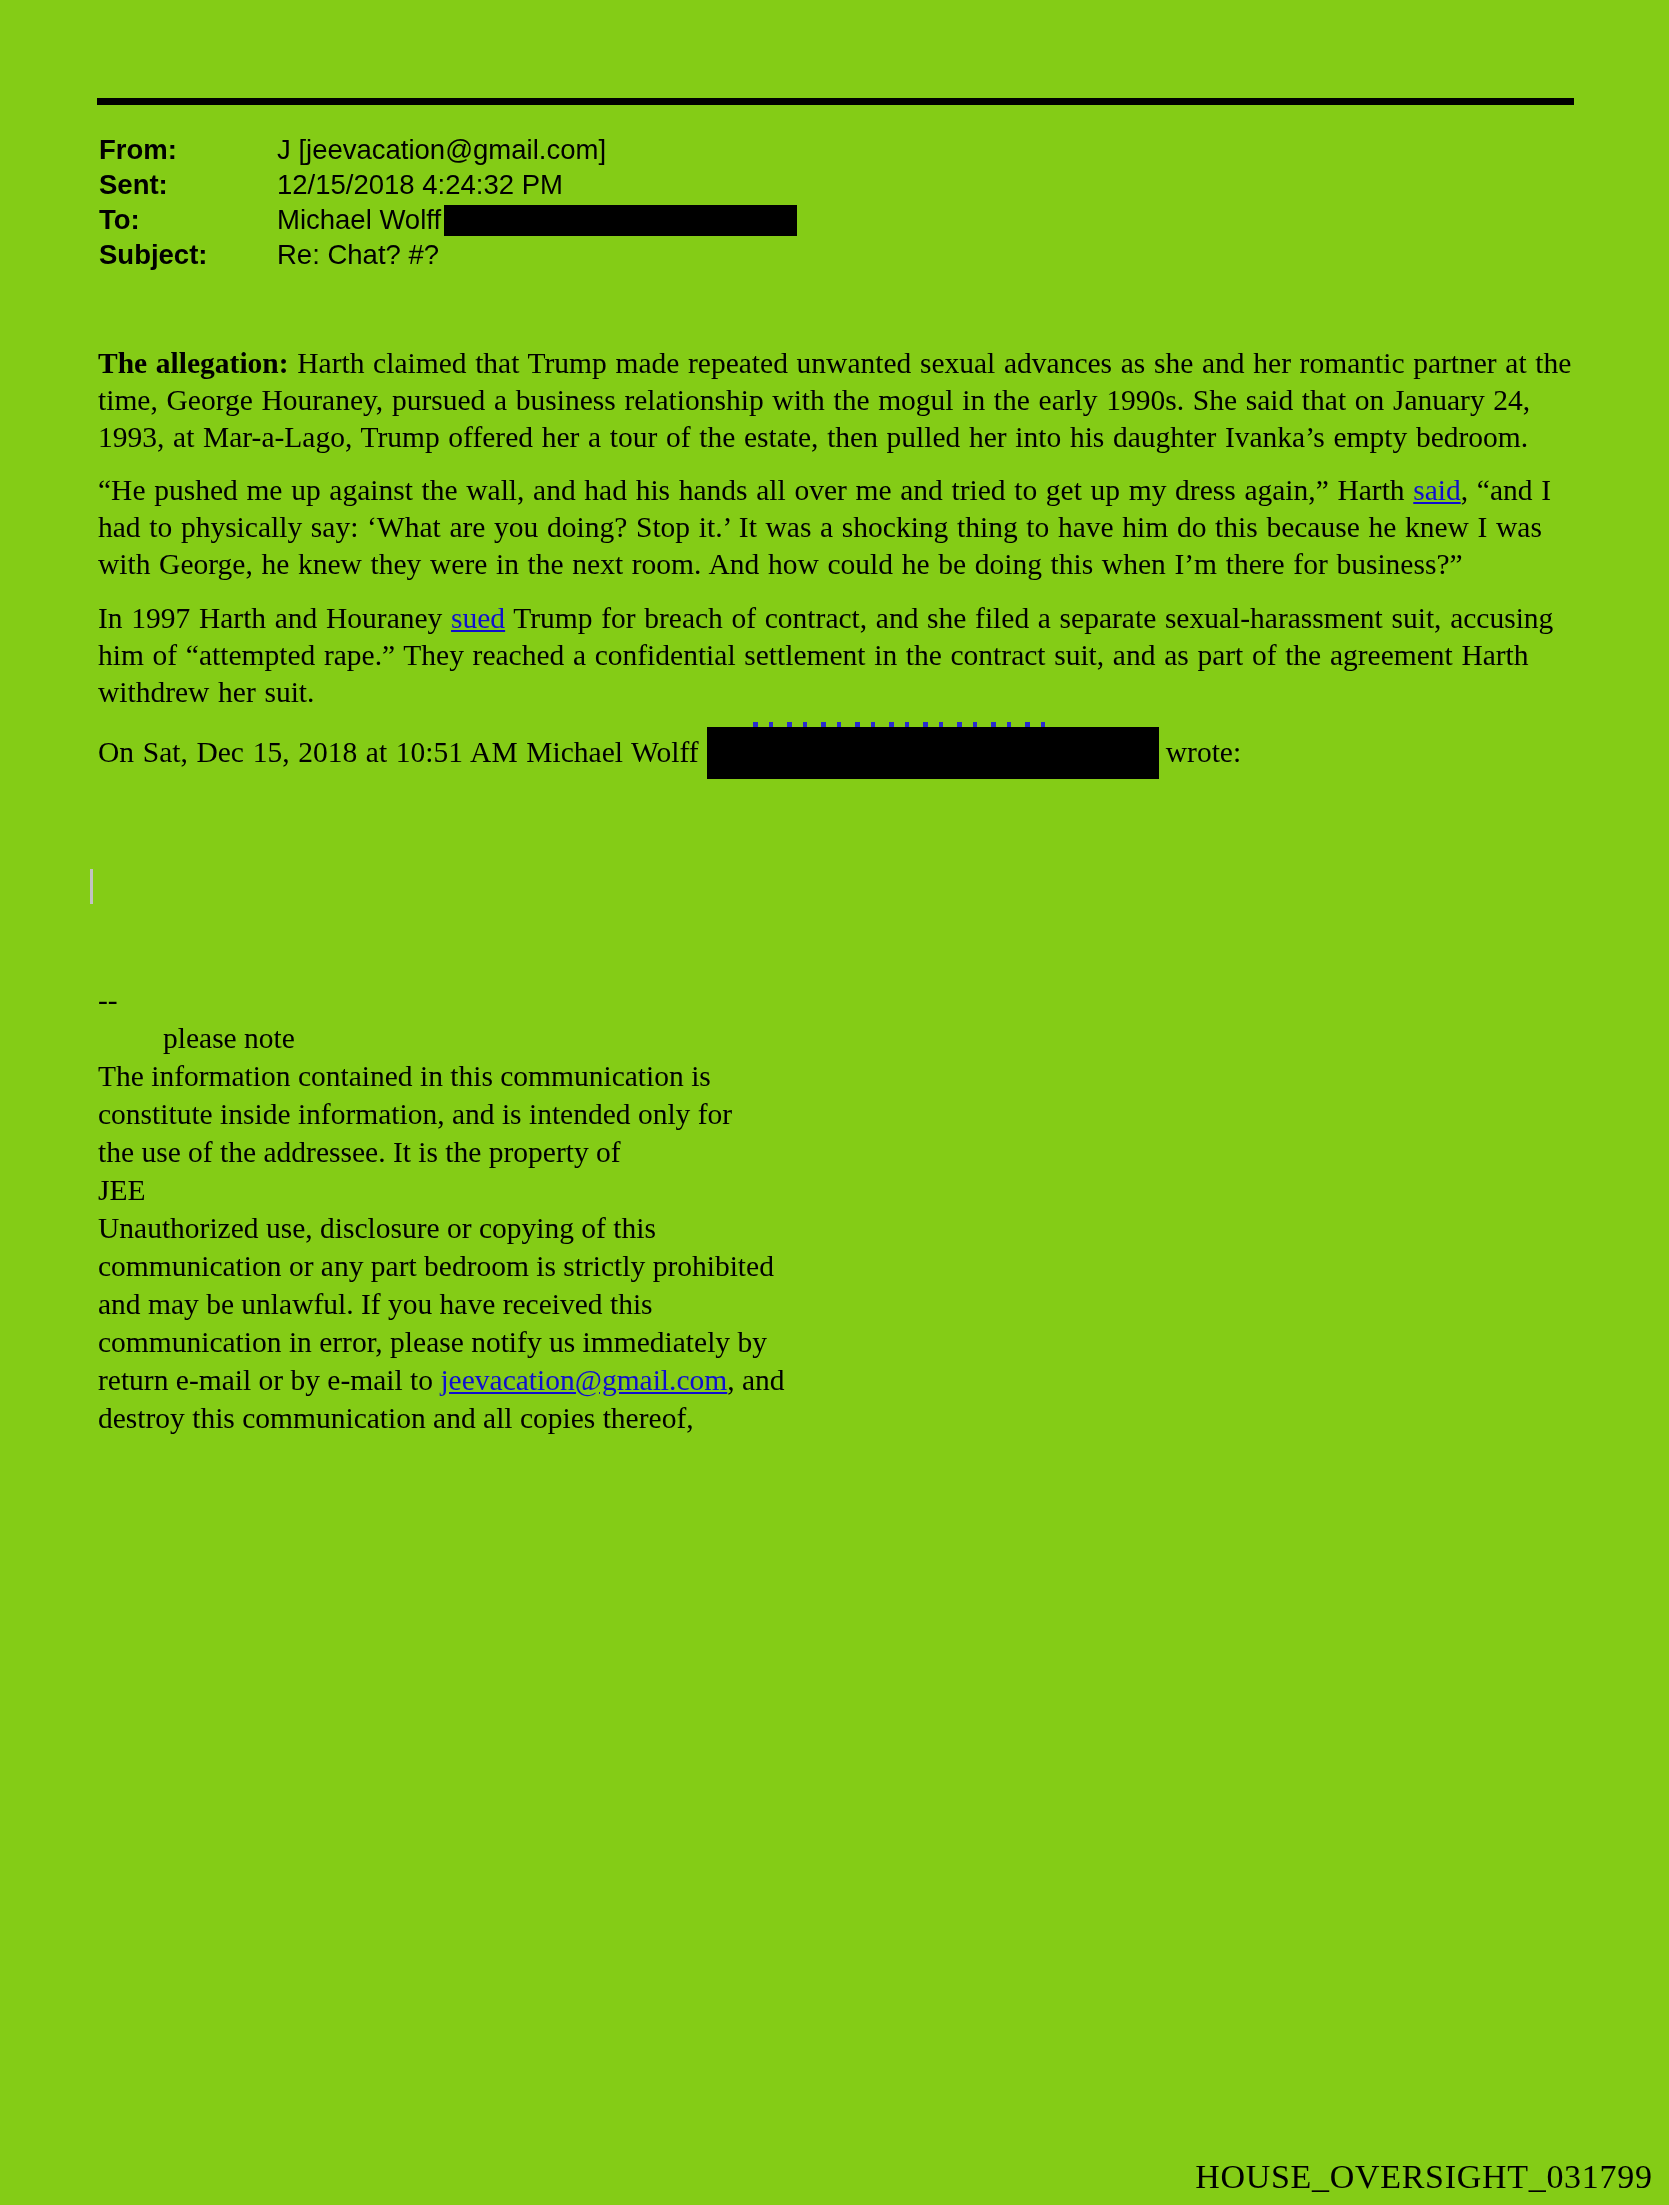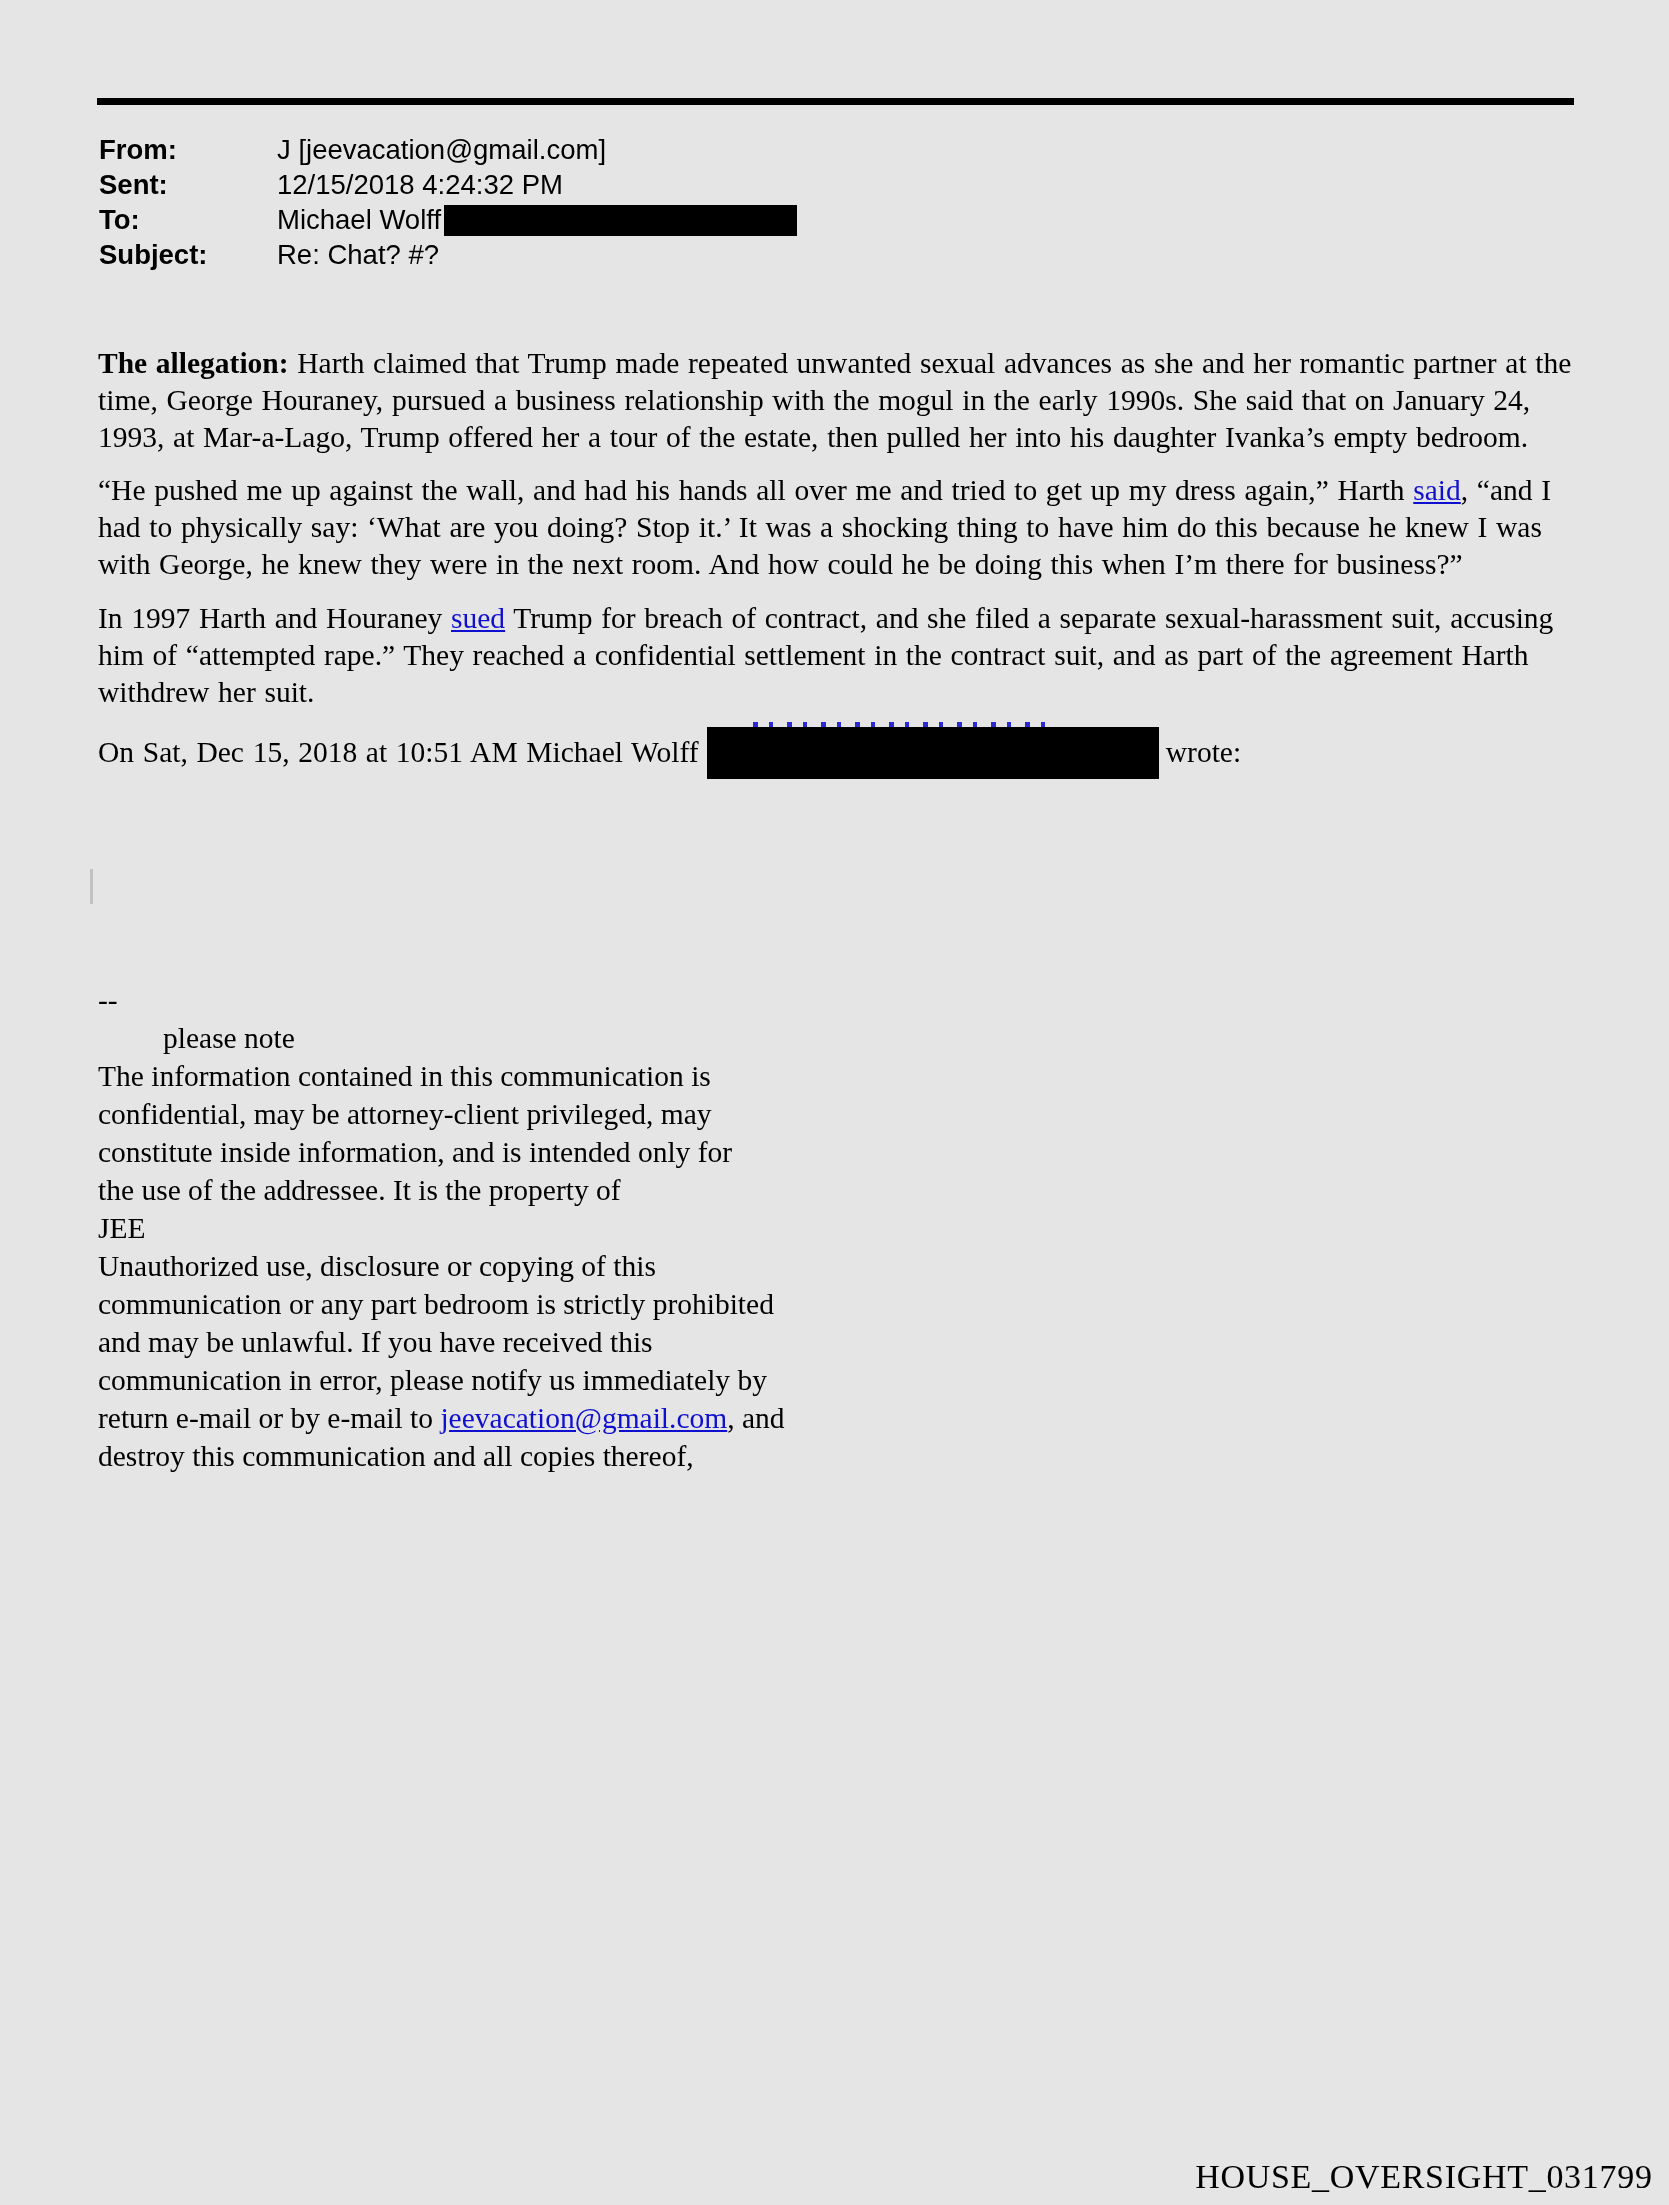--- a/index.html
+++ b/index.html
@@ -1,20 +1,20 @@
 <!DOCTYPE html>
 <html style="font-size:10.5px"><head>
 <meta charset="utf-8">
 <style>
   html, body { margin: 0; padding: 0; background: #ffffff; }
   .page {
     position: relative;
     width: 1669px;
     height: 2205px;
-    background: #e5e5e5;
+    background: #84cc16;
     color: #000000;
     font-family: "Liberation Serif", serif;
     overflow: hidden;
   }
   .top-rule {
     position: absolute;
     left: 97px; top: 98px;
     width: 1477px; height: 7.2px;
     background: #000000;
   }
@@ -122,21 +122,20 @@
 
     <p class="quote-line"><span>On Sat, Dec 15, 2018 at 10:51 AM Michael Wolff </span><span class="redaction quote-redaction"></span><span>wrote:</span></p>
   </div>
 
   <div class="quote-bar"></div>
 
   <div class="signature">
     <div>--</div>
     <div class="sig-note">please note</div>
     <div>The information contained in this communication is</div>
-    <div>confidential, may be attorney-client privileged, may</div>
     <div>constitute inside information, and is intended only for</div>
     <div>the use of the addressee. It is the property of</div>
     <div>JEE</div>
     <div>Unauthorized use, disclosure or copying of this</div>
     <div>communication or any part bedroom is strictly prohibited</div>
     <div>and may be unlawful. If you have received this</div>
     <div>communication in error, please notify us immediately by</div>
     <div><span>return e-mail or by e-mail to </span><a class="link">jeevacation@gmail.com</a><span>, and</span></div>
     <div>destroy this communication and all copies thereof,</div>
   </div>

